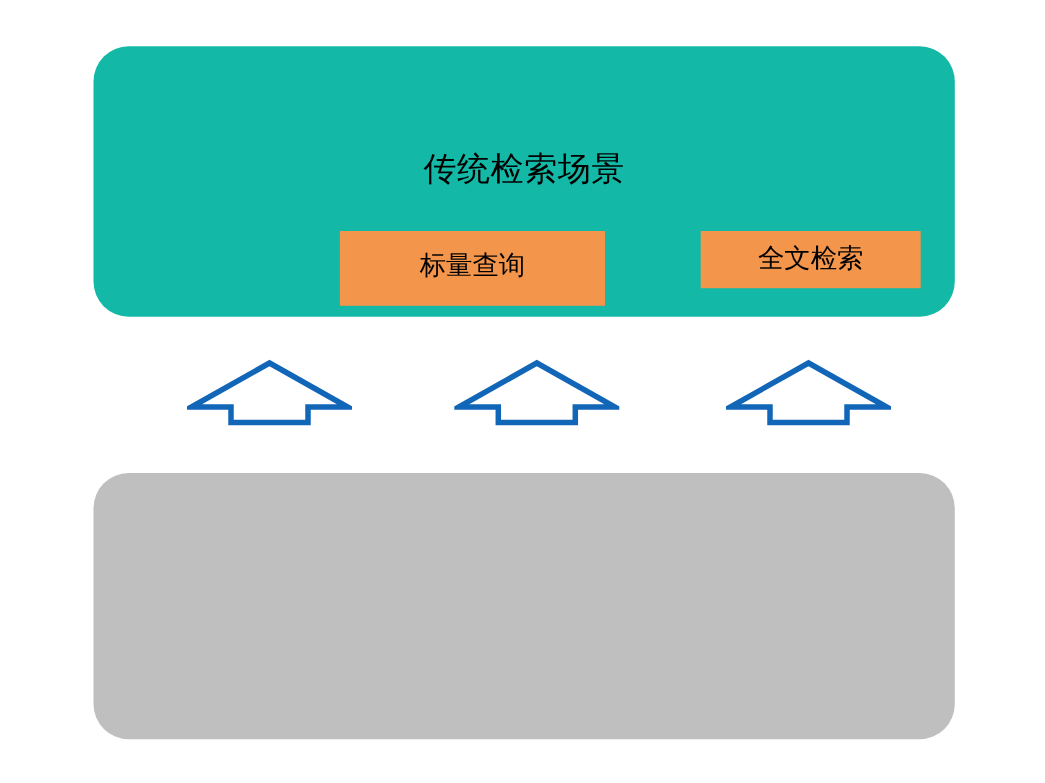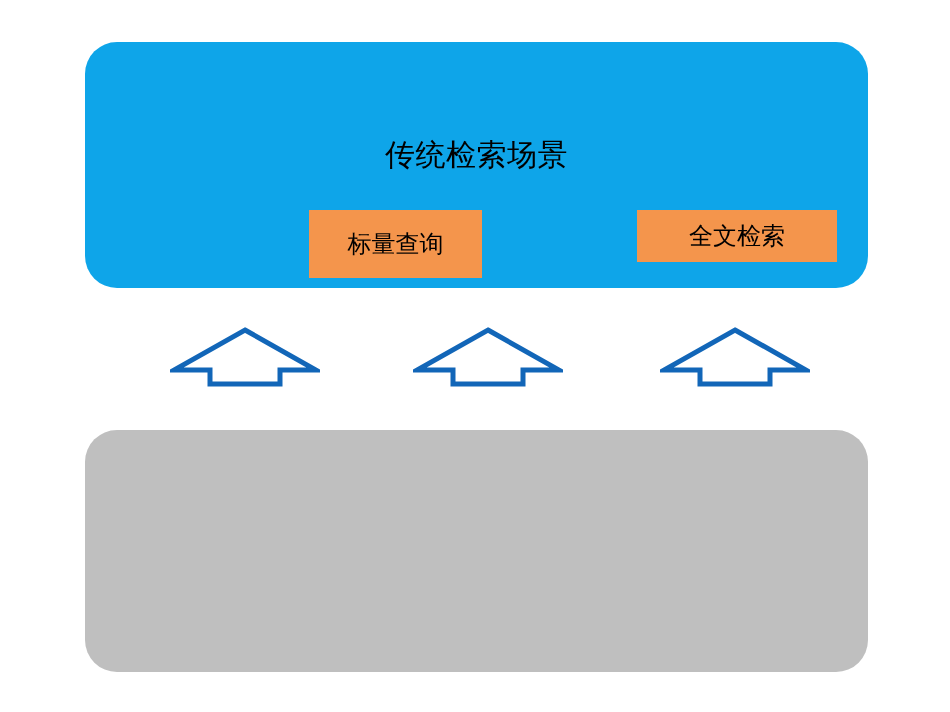--- a/index.html
+++ b/index.html
@@ -63,41 +63,41 @@
     align-items: center;
     justify-content: center;
     font-size: 24px;
     font-weight: 400;
     line-height: 1;
     white-space: nowrap;
     box-sizing: border-box;
   }
 
   
-  #box-scalar-query { left: 224px; top: 168px; width: 173px; height: 68px; }
+  #box-scalar-query { left: 224px; top: 168px; width: 241px; height: 68px; font-family: Liberation Mono, monospace; }
   #box-fulltext-search { left: 552px; top: 168px; width: 200px; height: 52px; }
 
   
   .arrow-up {
     position: absolute;
     top: 326px;
     width: 150px;
     height: 62px;
   }
   .arrow-up svg { display: block; width: 100%; height: 100%; }
   #arrow-left   { left: 170px; }
   #arrow-center { left: 413px; }
   #arrow-right  { left: 660px; }
 </style>
 </head>
 <body>
 
 <div id="canvas" style="background: rgb(255, 255, 255);">
 
-  <div id="panel-top" class="panel" style="background: #0ea5e9;">
+  <div id="panel-top" class="panel" style="background: #14b8a6;">
     <div class="panel-title" style="color: rgb(0, 0, 0);">传统检索场景</div>
 
     <div id="box-scalar-query" class="obox" style="background: rgb(244, 149, 76); color: rgb(0, 0, 0);">标量查询</div>
 
     <div id="box-fulltext-search" class="obox" style="background: rgb(244, 149, 76); color: rgb(0, 0, 0);">全文检索</div>
   </div>
 
   <div id="arrow-left" class="arrow-up">
     <svg viewBox="0 0 150 62" xmlns="http://www.w3.org/2000/svg">
       <polygon points="75,4 146,44 110,44 110,58 40,58 40,44 4,44" fill="#ffffff" stroke="#1266b8" stroke-width="5" stroke-linejoin="miter"></polygon>

